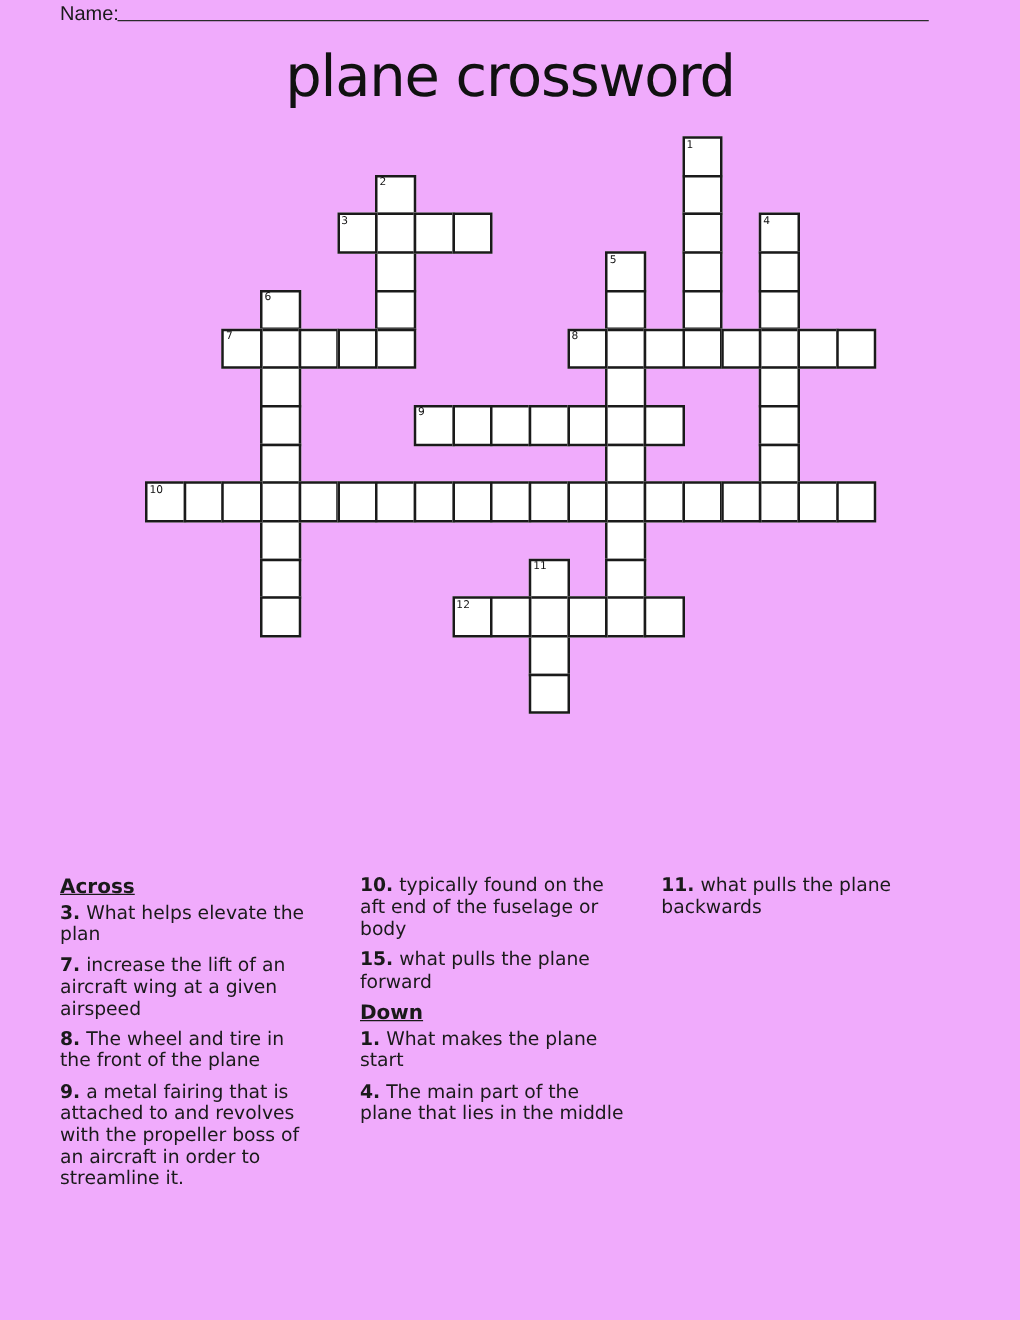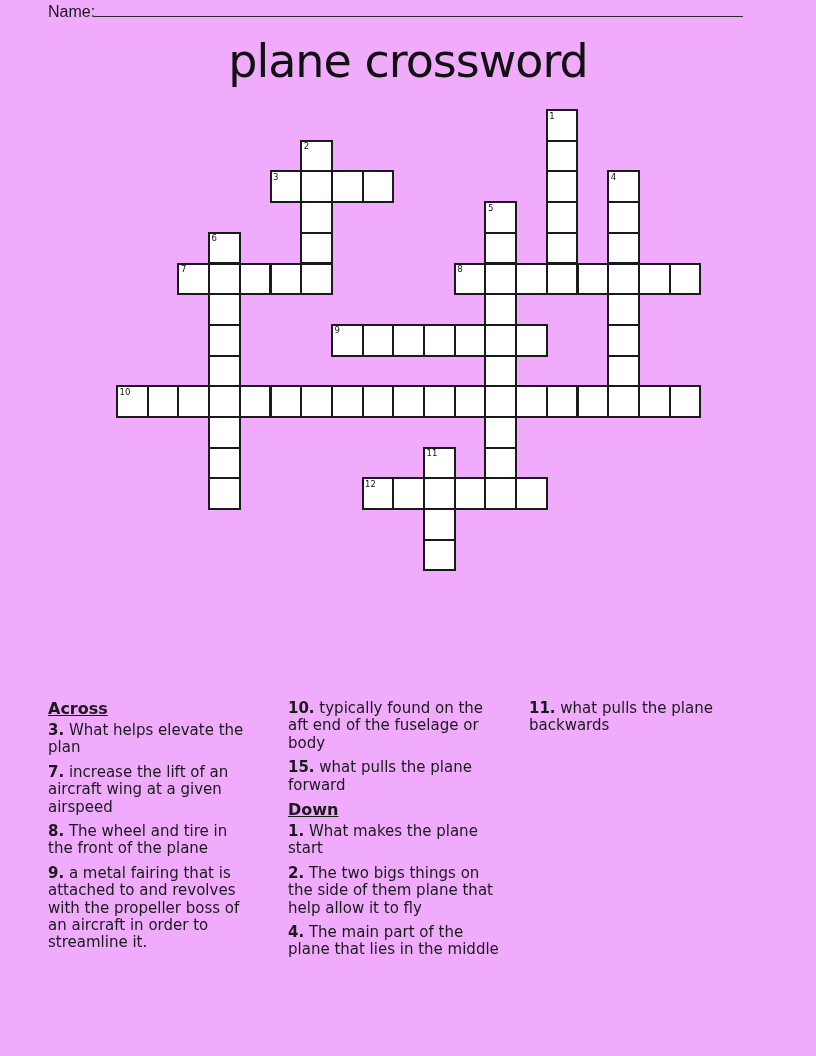--- a/index.html
+++ b/index.html
@@ -192,23 +192,20 @@
     </div>
   <div class="clue-col clue-col-2">
       <div class="clue"><b>10.</b><span class="clue-text"> typically found on the
 aft end of the fuselage or
 body</span></div>
       <div class="clue"><b>15.</b><span class="clue-text"> what pulls the plane
 forward</span></div>
       <div class="clue-header">Down</div>
       <div class="clue"><b>1.</b><span class="clue-text"> What makes the plane
 start</span></div>
-      <div class="clue"><b>2.</b><span class="clue-text"> The two bigs things on
-the side of them plane that
-help allow it to fly</span></div>
       <div class="clue"><b>4.</b><span class="clue-text"> The main part of the
 plane that lies in the middle</span></div>
     </div>
   <div class="clue-col clue-col-3">
       <div class="clue"><b>11.</b><span class="clue-text"> what pulls the plane
 backwards</span></div>
     </div>
 
 </div>
 

